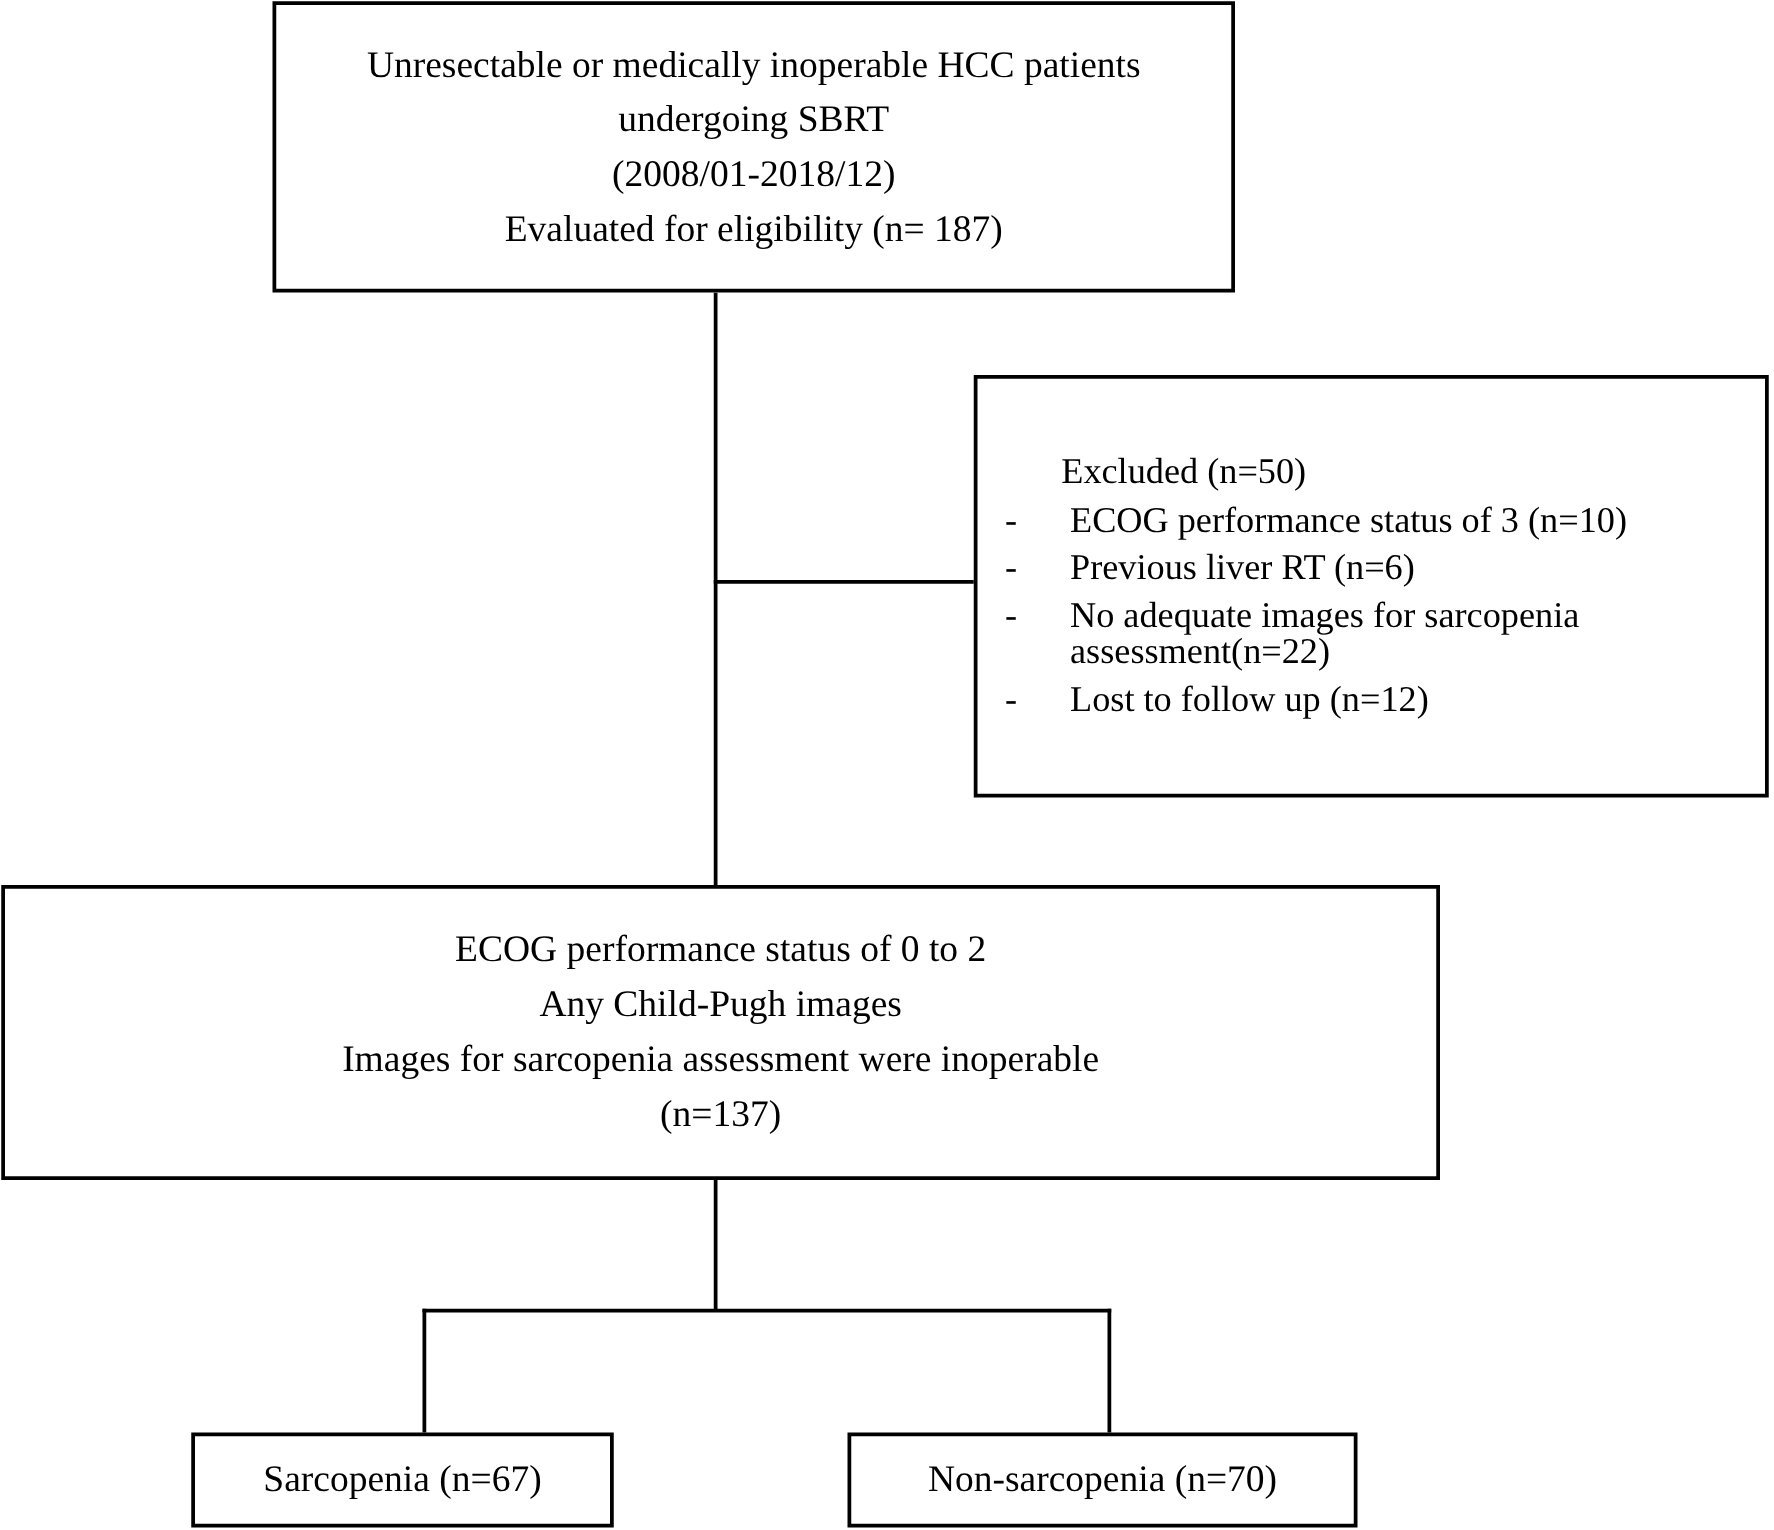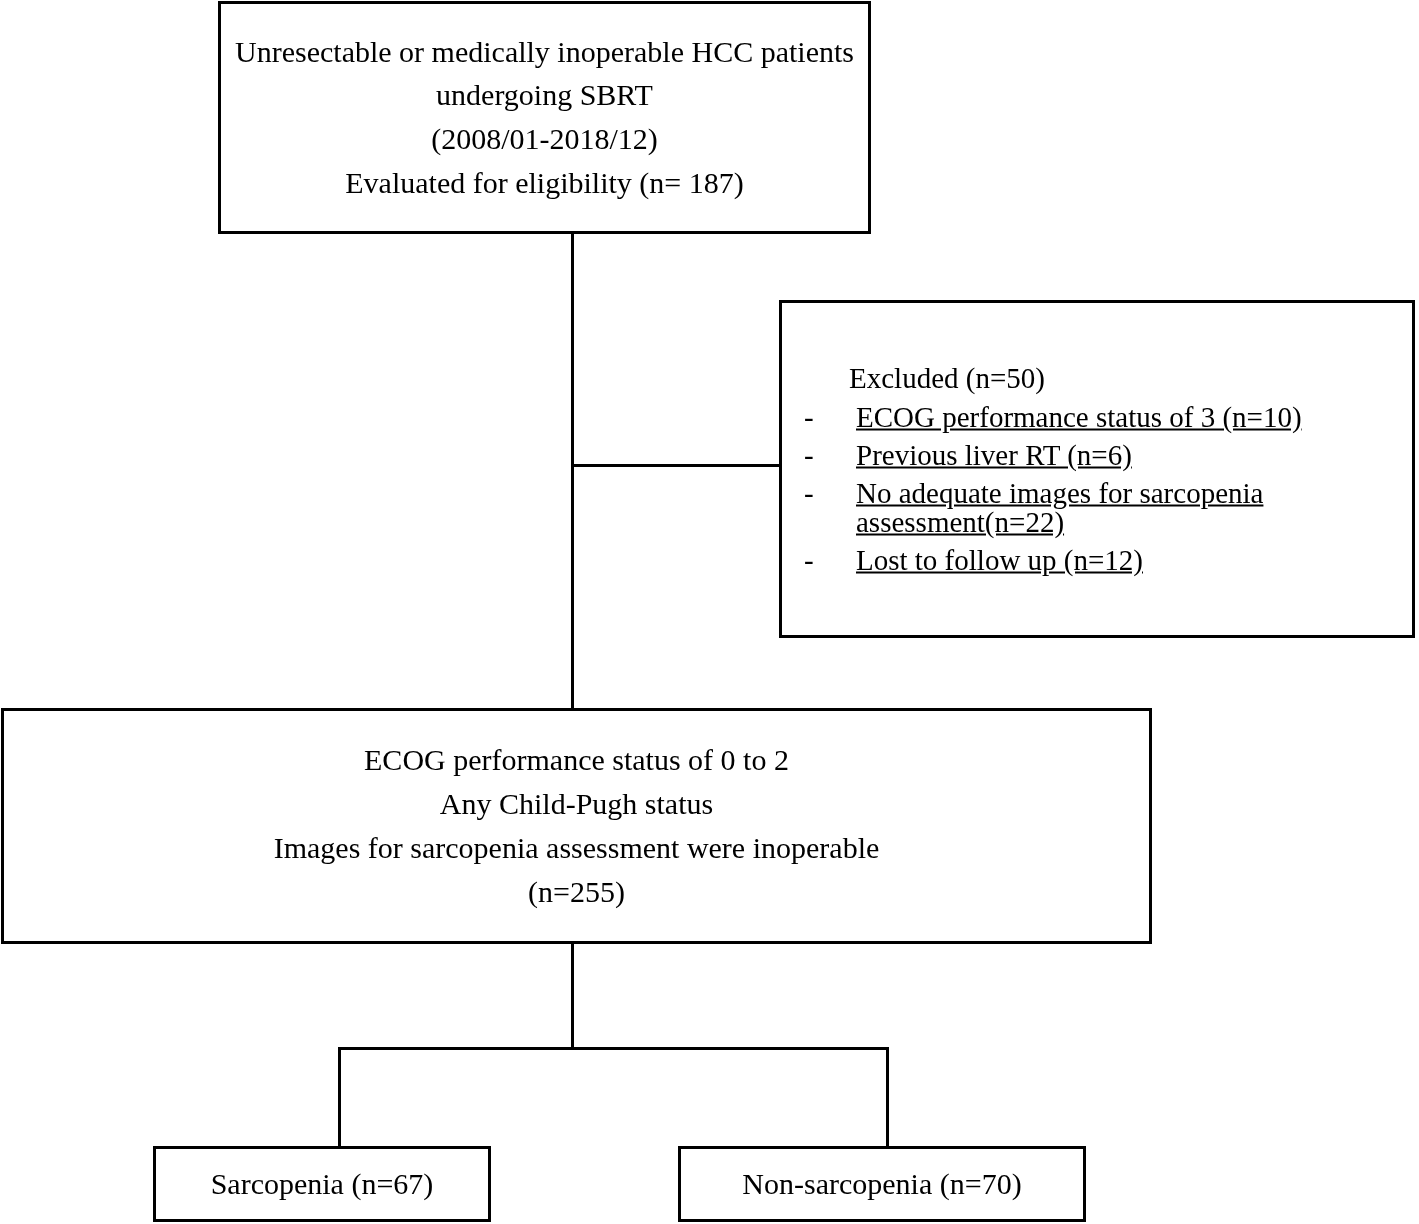--- a/index.html
+++ b/index.html
@@ -40,21 +40,21 @@
   }
   .node-lines .ln {
     display: block;
     white-space: nowrap;
   }
 
   
   #box-eligibility {
     left: 218px;
     top: 1px;
-    width: 653px;
+    width: 770px;
     height: 233px;
   }
   #box-eligibility .node-lines { font-size: 30px; line-height: 1.46; }
 
   
   #box-excluded {
     left: 779px;
     top: 300px;
     width: 636px;
     height: 338px;
@@ -85,21 +85,20 @@
     margin-bottom: 9px;
   }
   .excl-item:last-child { margin-bottom: 0; }
   .excl-dash {
     position: absolute;
     left: 0;
     top: 0;
   }
   .excl-text {
     display: block;
-    text-decoration: underline;
   }
 
   
   #box-cohort {
     left: 1px;
     top: 708px;
     width: 1151px;
     height: 236px;
   }
   #box-cohort .node-lines { font-size: 30px; line-height: 1.47; }
@@ -186,23 +185,23 @@
           <span class="excl-dash">-</span>
           <span class="excl-text">Lost to follow up (n=12)</span>
         </li>
       </ul>
     </div>
   </div>
 
   <div class="node" id="box-cohort">
     <div class="node-lines">
       <span class="ln">ECOG performance status of 0 to 2</span>
-      <span class="ln">Any Child-Pugh status</span>
+      <span class="ln">Any Child-Pugh images</span>
       <span class="ln">Images for sarcopenia assessment were inoperable</span>
-      <span class="ln">(n=255)</span>
+      <span class="ln">(n=137)</span>
     </div>
   </div>
 
   <div class="node" id="box-sarcopenia">
     <div class="leaf-label">Sarcopenia (n=67)</div>
   </div>
 
   <div class="node" id="box-nonsarcopenia">
     <div class="leaf-label">Non-sarcopenia (n=70)</div>
   </div>

